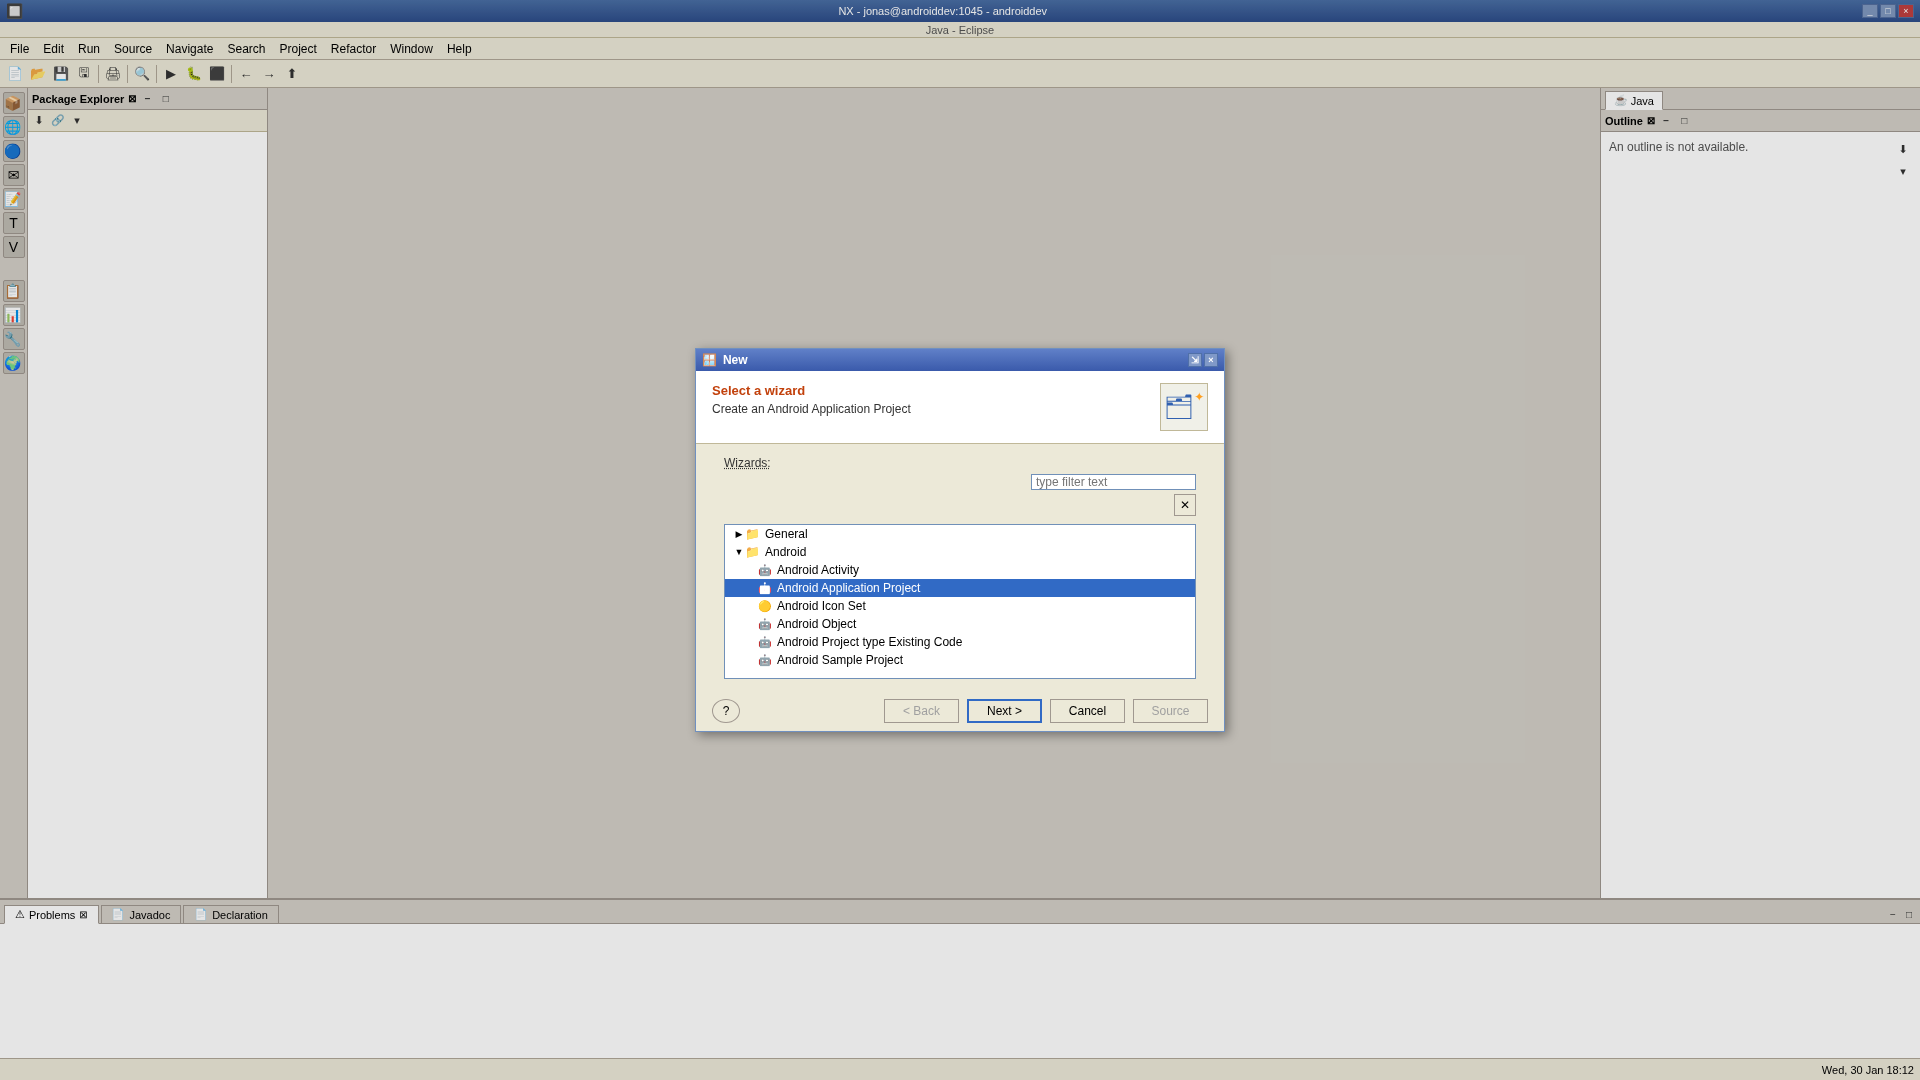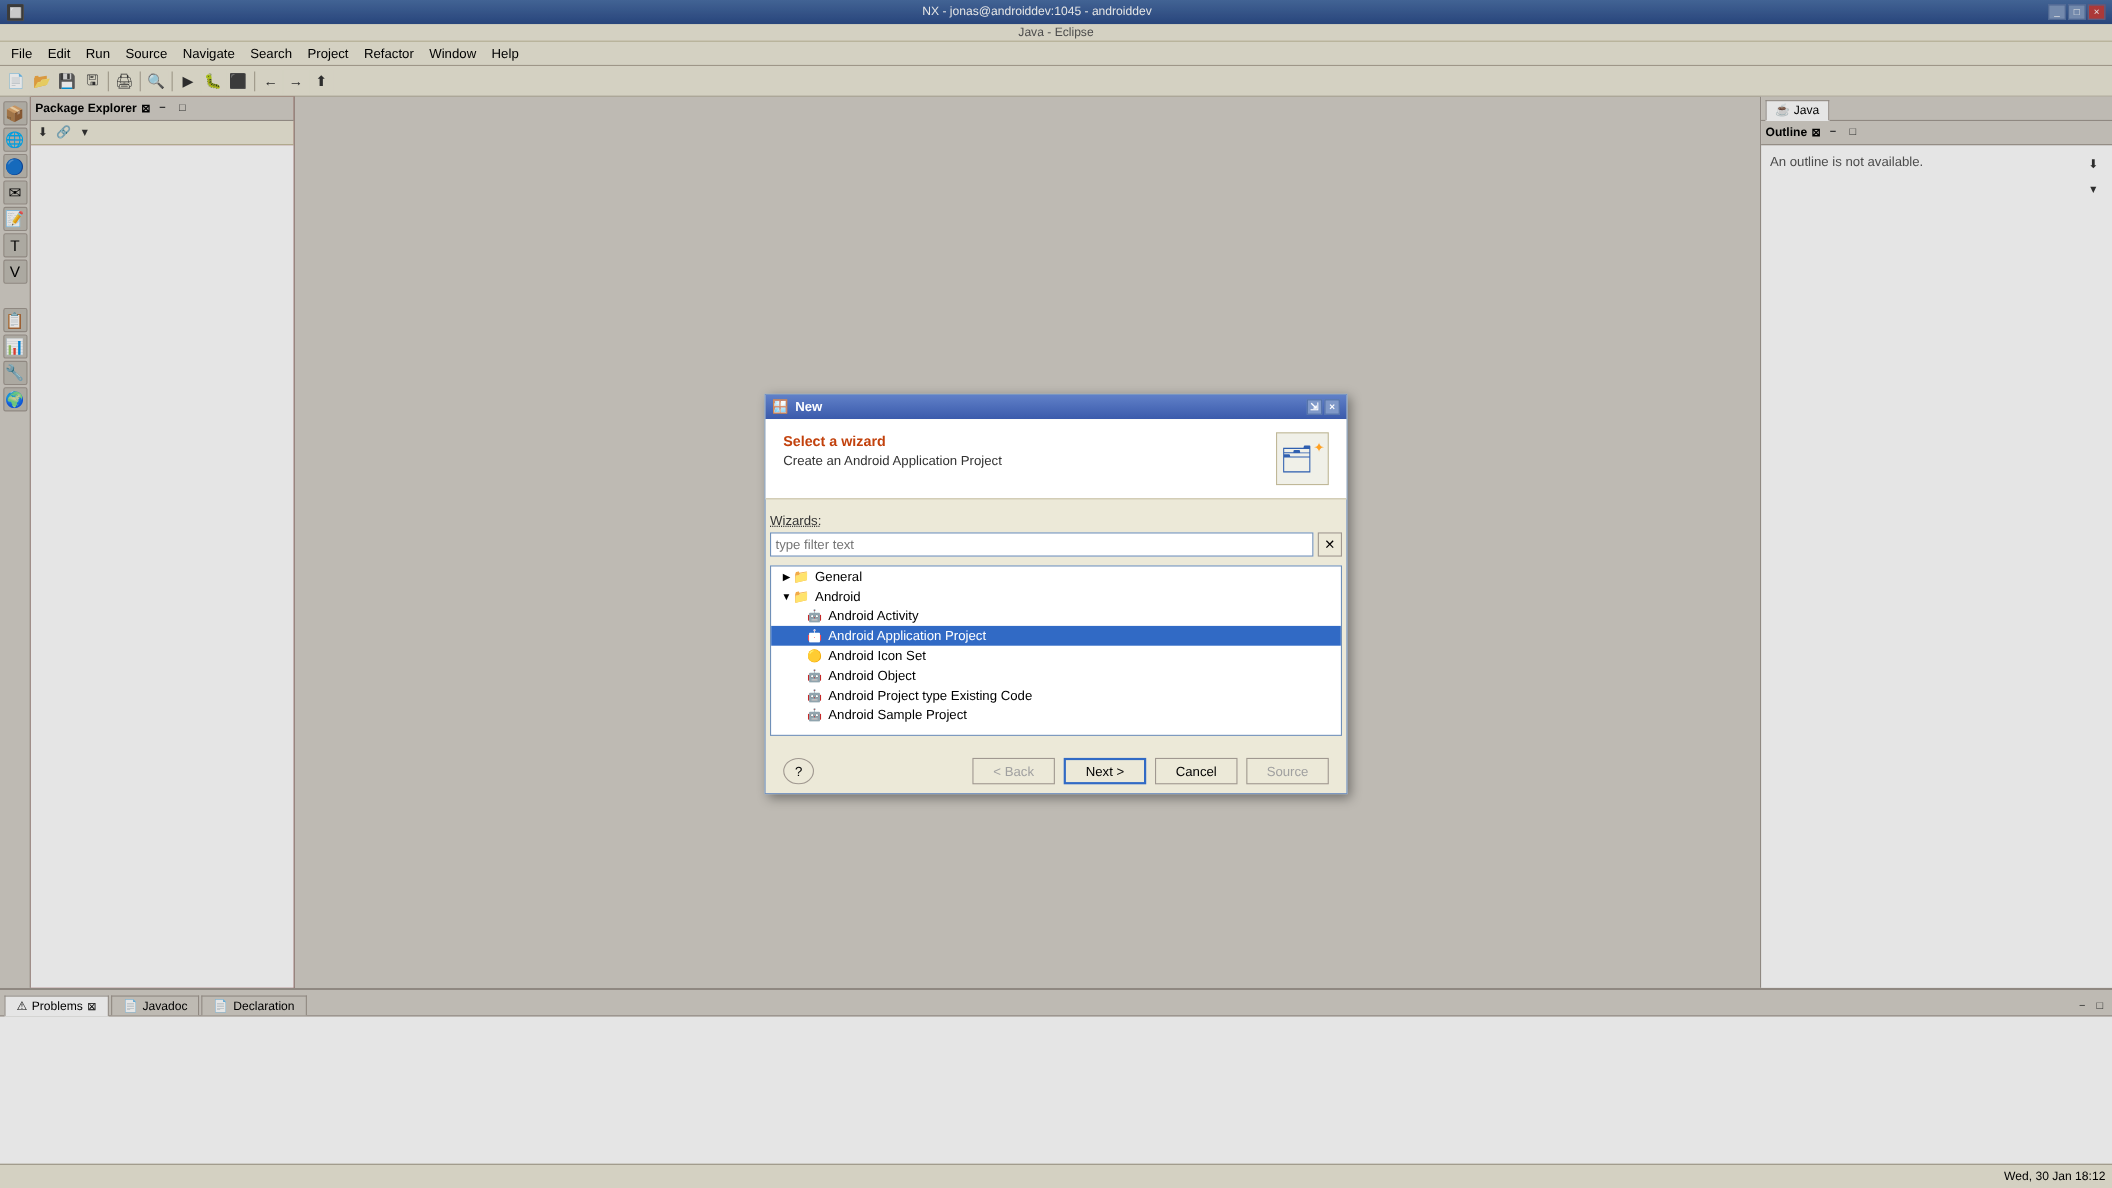--- a/index.html
+++ b/index.html
@@ -95,21 +95,21 @@
       border: 1px solid #a09890;
       display: flex; align-items: center; justify-content: center;
       font-size: 14px;
       cursor: pointer;
       border-radius: 2px;
     }
 
     
     .package-explorer {
       width: 240px;
-      background: #7f1d1d;
+      background: #0f172a;
       border-right: 1px solid #a09890;
       display: flex;
       flex-direction: column;
     }
     .panel-header {
       background: #d4d0c8;
       border-bottom: 1px solid #a09890;
       height: 22px;
       display: flex;
       align-items: center;
@@ -279,34 +279,35 @@
       color: #333;
     }
     .dialog-header-icon {
       width: 48px; height: 48px;
       border: 1px solid #c0b898;
       background: #f0f0e8;
       display: flex; align-items: center; justify-content: center;
       font-size: 28px;
     }
     .dialog-body {
-      padding: 12px 4px;
+      padding: 12px 28px;
     }
     .dialog-label {
       font-size: 12px;
       color: #333;
       margin-bottom: 4px;
       text-decoration: underline;
       text-decoration-style: dotted;
     }
     .dialog-filter-row {
       display: flex;
       align-items: flex-end;
       gap: 4px;
       margin-bottom: 8px;
+      flex-direction: column;
     }
     .dialog-filter-input {
       flex: 1;
       height: 22px;
       border: 1px solid #7090b8;
       padding: 0 4px;
       font-size: 12px;
       background: white;
       color: #888;
     }

